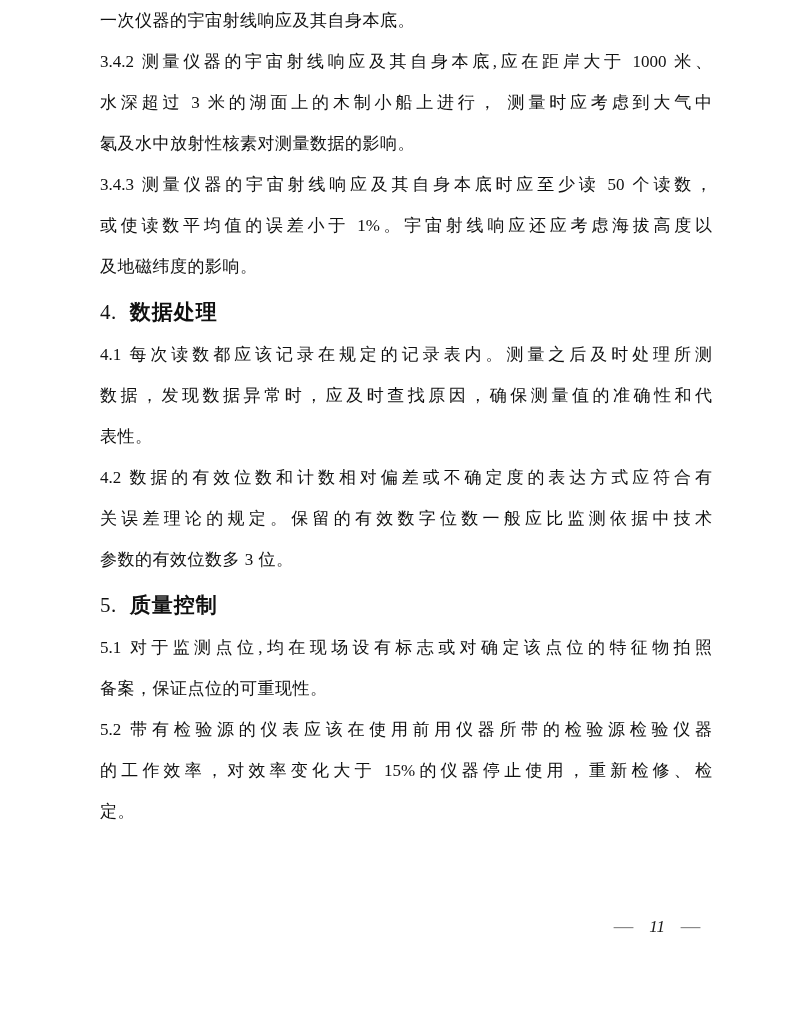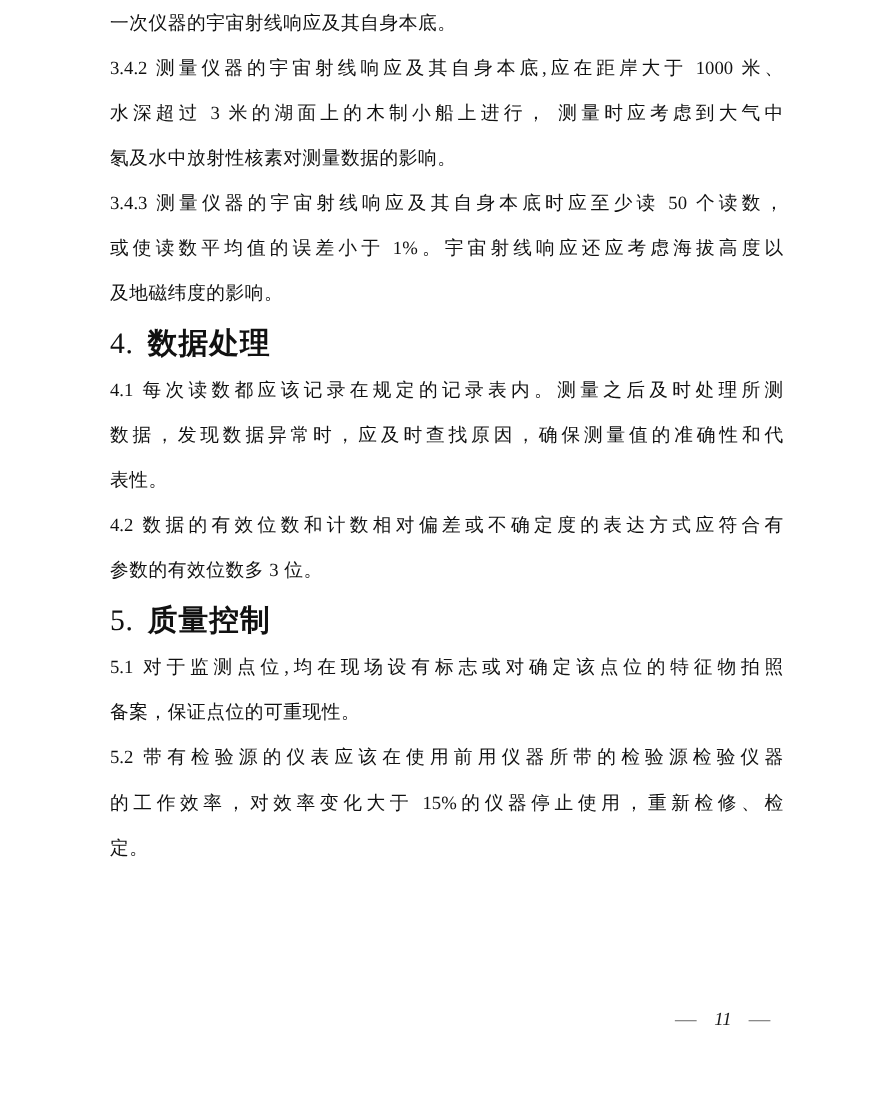--- a/index.html
+++ b/index.html
@@ -30,21 +30,21 @@
     text-align: left;
   }
   .line.just {
     text-align: justify;
     text-align-last: justify;
     letter-spacing: 0;
   }
   .line.heading {
     margin-top: 5px;
     margin-bottom: 1px;
-    font-size: 27px;
+    font-size: 21px;
   }
   .line.heading .hnum {
     font-weight: normal;
   }
   .line.heading .htitle {
     font-weight: bold;
     margin-left: 13px;
     letter-spacing: 1px;
   }
   .footer {
@@ -76,20 +76,21 @@
     <div class="line just">水深超过 3 米的湖面上的木制小船上进行， 测量时应考虑到大气中</div>
     <div class="line">氡及水中放射性核素对测量数据的影响。</div>
     <div class="line just">3.4.3 测量仪器的宇宙射线响应及其自身本底时应至少读 50 个读数，</div>
     <div class="line just">或使读数平均值的误差小于 1%。宇宙射线响应还应考虑海拔高度以</div>
     <div class="line">及地磁纬度的影响。</div>
     <div class="line heading"><span class="hnum">4.</span><span class="htitle">数据处理</span></div>
     <div class="line just">4.1 每次读数都应该记录在规定的记录表内。测量之后及时处理所测</div>
     <div class="line just">数据，发现数据异常时，应及时查找原因，确保测量值的准确性和代</div>
     <div class="line">表性。</div>
     <div class="line just">4.2 数据的有效位数和计数相对偏差或不确定度的表达方式应符合有</div>
+    <div class="line just">关误差理论的规定。保留的有效数字位数一般应比监测依据中技术</div>
     <div class="line">参数的有效位数多 3 位。</div>
     <div class="line heading"><span class="hnum">5.</span><span class="htitle">质量控制</span></div>
     <div class="line just">5.1 对于监测点位,均在现场设有标志或对确定该点位的特征物拍照</div>
     <div class="line">备案，保证点位的可重现性。</div>
     <div class="line just">5.2 带有检验源的仪表应该在使用前用仪器所带的检验源检验仪器</div>
     <div class="line just">的工作效率，对效率变化大于 15%的仪器停止使用，重新检修、检</div>
     <div class="line">定。</div>
   </div>
 
 <div class="footer">

